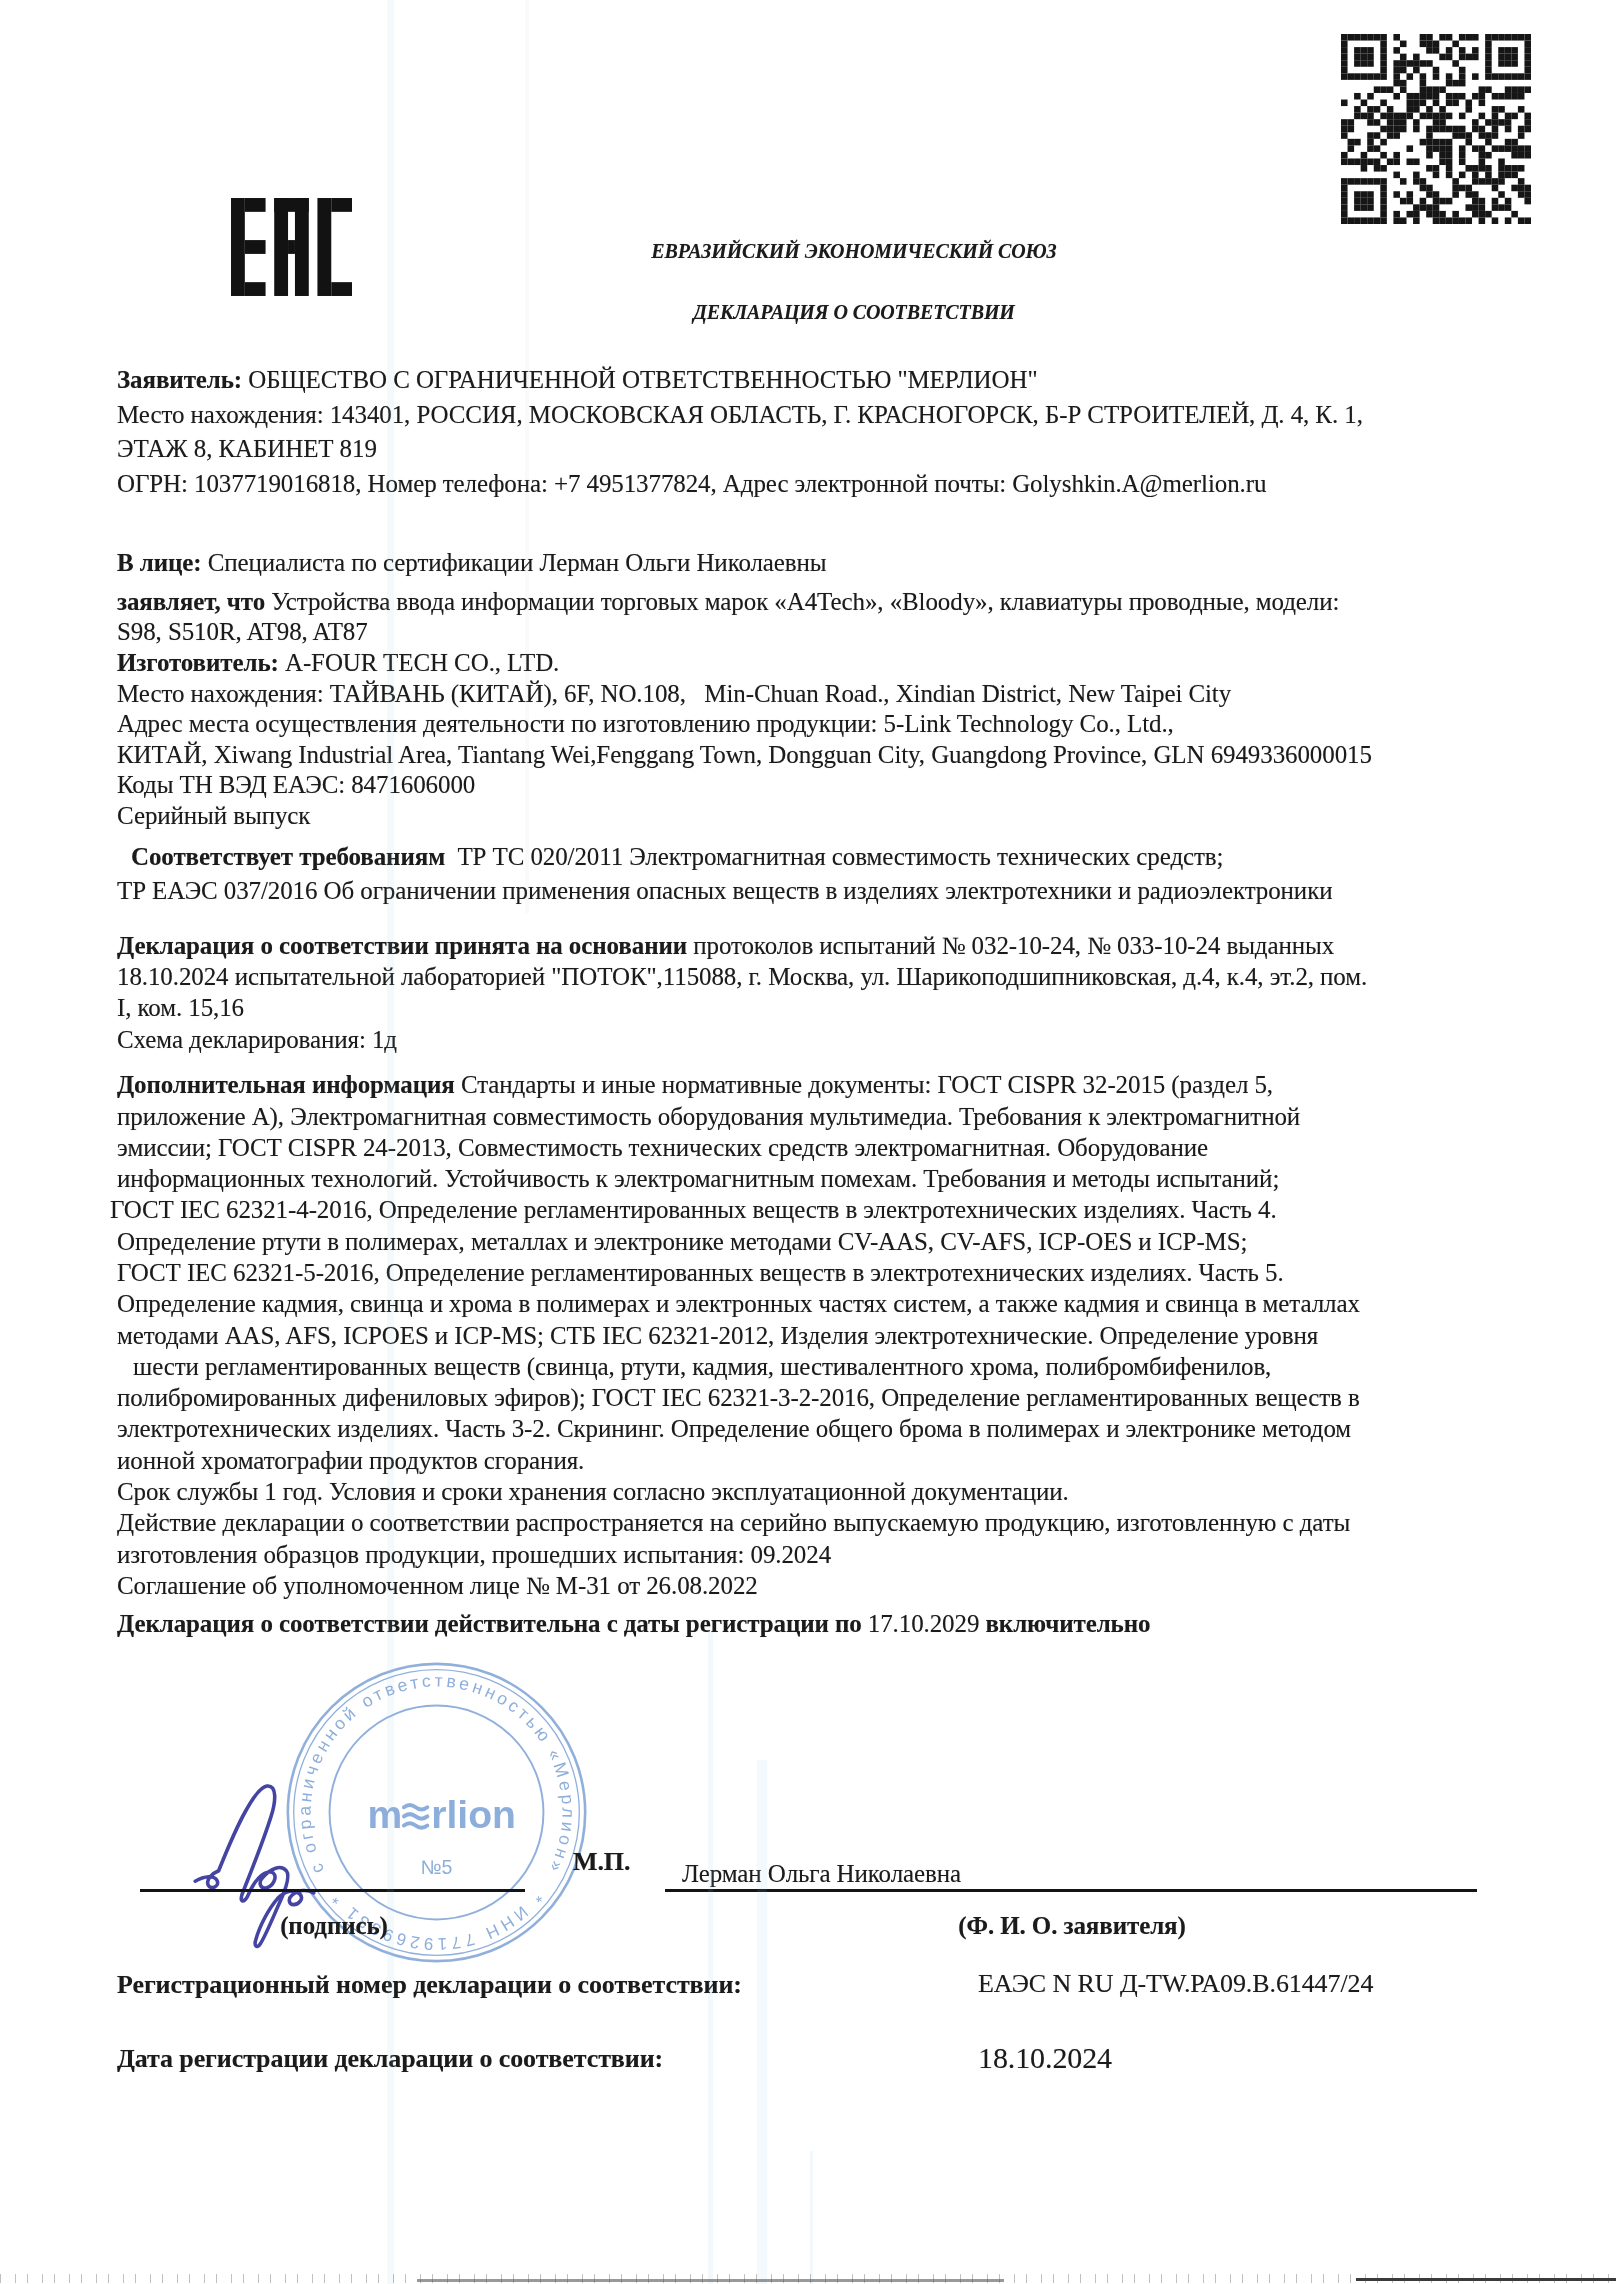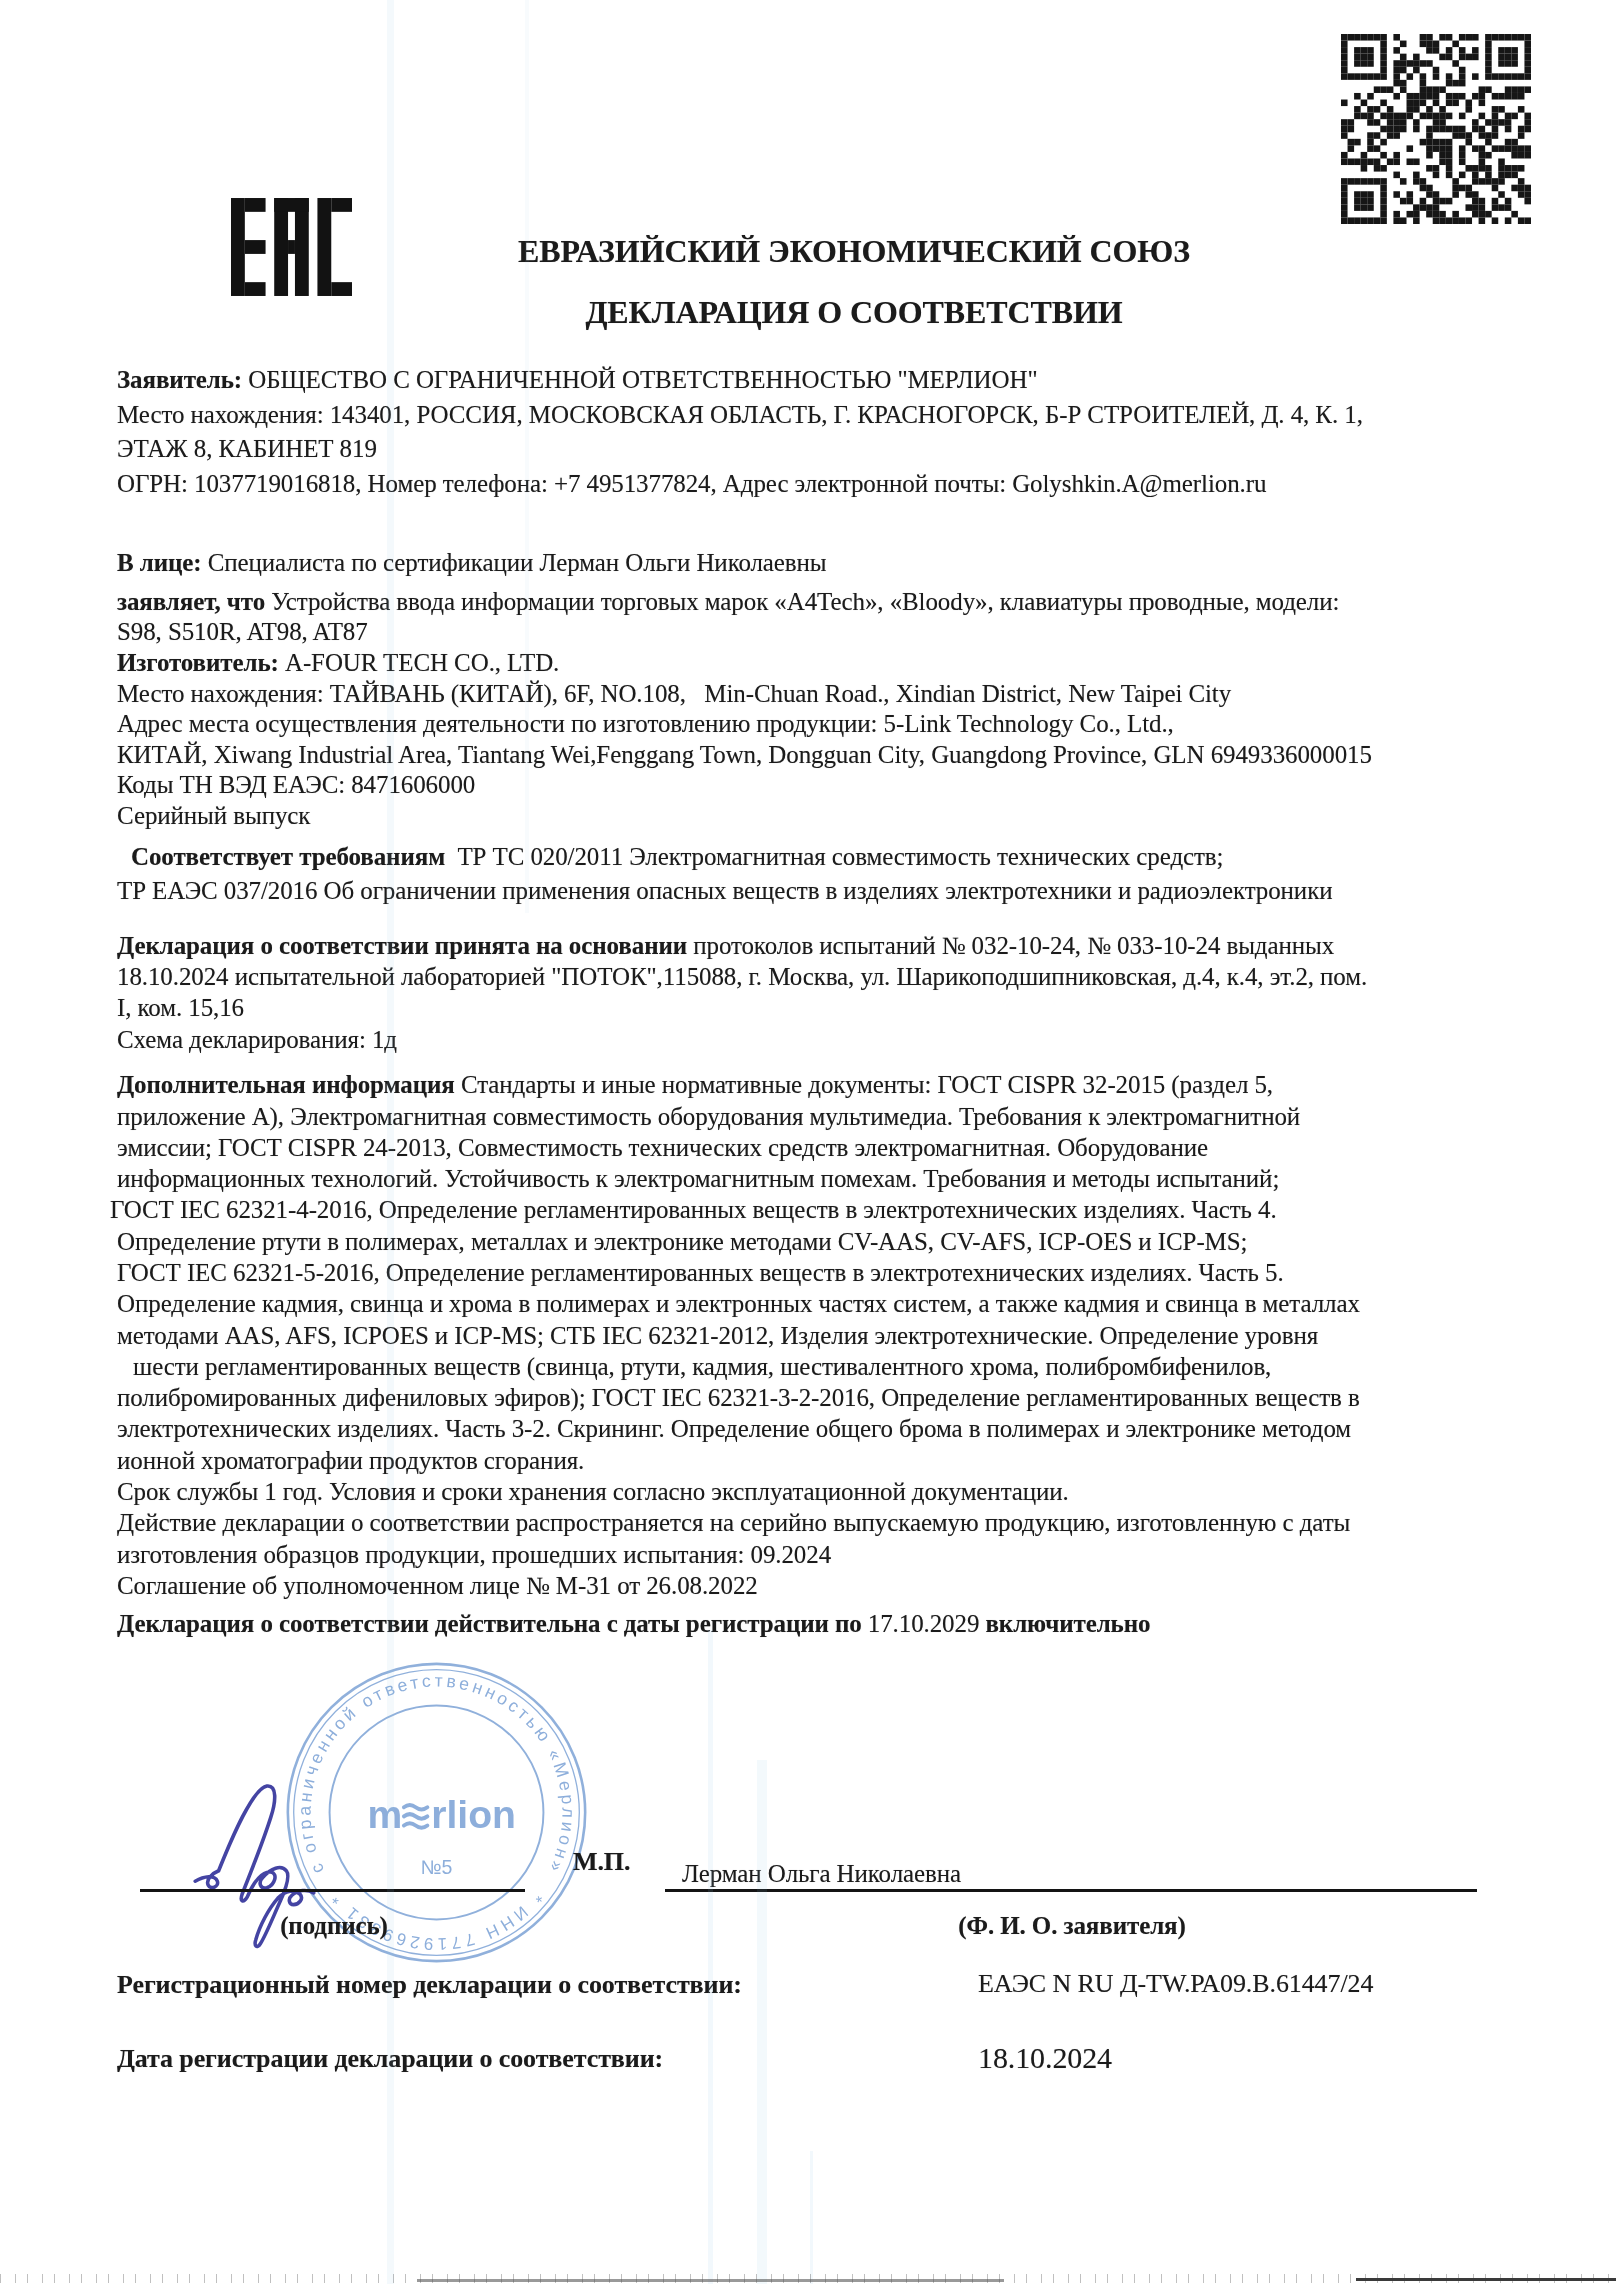--- a/index.html
+++ b/index.html
@@ -1,21 +1,21 @@
 <!DOCTYPE html>
 <html style="font-size:10.4px"><head>
 <meta charset="utf-8">
 <style>
   html,body{margin:0;padding:0;background:#ffffff;}
   body{width:1617px;height:2284px;position:relative;overflow:hidden;
        font-family:"Liberation Serif","DejaVu Serif",serif;color:#1b1b1b;}
   .t{position:absolute;white-space:pre;font-size:25px;line-height:30px;
      letter-spacing:-0.1px;text-shadow:0 0 0.7px rgba(20,20,20,.38);}
   .b{font-weight:700;}
-  .title{font-size:32px;font-weight:700;transform:translateX(-50%);}
+  .title{font-size:20px;font-weight:700;transform:translateX(-50%);font-style:italic;}
   .ctr{transform:translateX(-50%);}
   .sigline{position:absolute;height:2.6px;background:#141414;}
   .streak{position:absolute;pointer-events:none;}
   .noise{position:absolute;left:0;top:2274px;width:1617px;height:9px;opacity:.55;
      background:repeating-linear-gradient(90deg,
        rgba(45,45,45,.55) 0 1.3px, rgba(255,255,255,0) 1.3px 5.9px,
        rgba(80,80,80,.35) 5.9px 6.5px, rgba(255,255,255,0) 6.5px 15px,
        rgba(30,30,30,.5) 15px 15.6px, rgba(255,255,255,0) 15.6px 27px);}
   svg{position:absolute;overflow:visible;}
   .stamp-text{font-family:"Liberation Sans","DejaVu Sans",sans-serif;fill:#84a8d8;}

